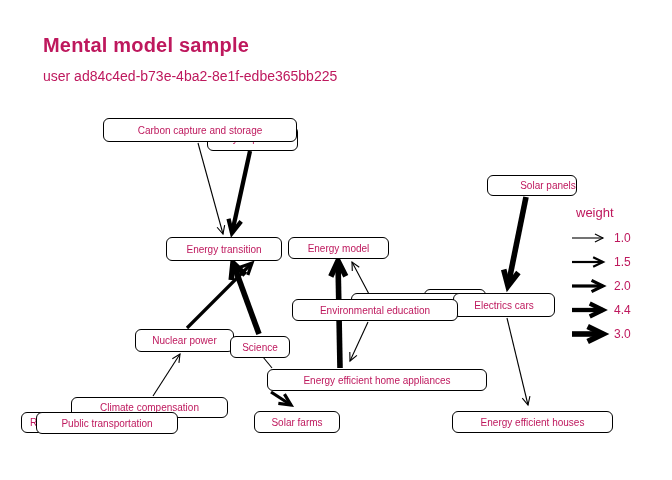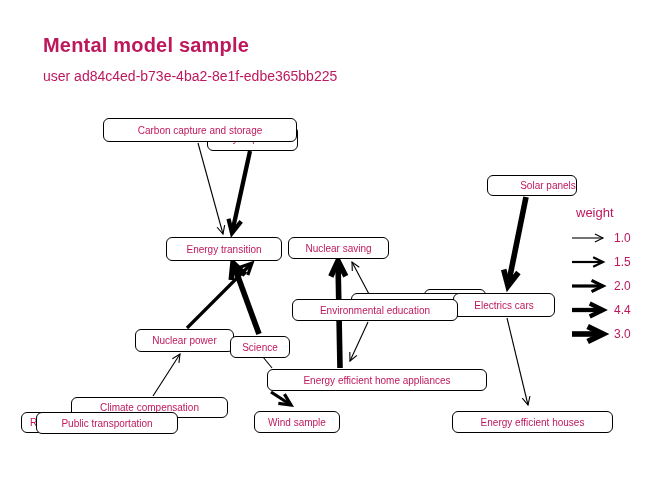--- a/index.html
+++ b/index.html
@@ -56,21 +56,21 @@
   <div class="node" style="left: 103px; top: 118px; width: 194px; height: 24px;">
       <span>Carbon capture and storage</span>
     </div>
   <div class="node" style="left: 487px; top: 175px; width: 90px; height: 21px; padding-left: 32px;">
       <span>Solar panels</span>
     </div>
   <div class="node" style="left: 166px; top: 237px; width: 116px; height: 24px;">
       <span>Energy transition</span>
     </div>
   <div class="node" style="left: 288px; top: 237px; width: 101px; height: 22px;">
-      <span>Nuclear saving</span>
+      <span>Energy model</span>
     </div>
   <div class="node" style="left: 424px; top: 289px; width: 62px; height: 22px;">
       <span></span>
     </div>
   <div class="node" style="left: 351px; top: 293px; width: 180px; height: 24px;">
       <span></span>
     </div>
   <div class="node" style="left: 453px; top: 293px; width: 102px; height: 24px;">
       <span>Electrics cars</span>
     </div>
@@ -89,21 +89,21 @@
   <div class="node" style="left: 71px; top: 397px; width: 157px; height: 21px;">
       <span>Climate compensation</span>
     </div>
   <div class="node" style="left: 21px; top: 412px; width: 25px; height: 21px;">
       <span>R</span>
     </div>
   <div class="node" style="left: 36px; top: 412px; width: 142px; height: 22px;">
       <span>Public transportation</span>
     </div>
   <div class="node" style="left: 254px; top: 411px; width: 86px; height: 22px;">
-      <span>Wind sample</span>
+      <span>Solar farms</span>
     </div>
   <div class="node" style="left: 452px; top: 411px; width: 161px; height: 22px;">
       <span>Energy efficient houses</span>
     </div>
 
   <div class="legend">
     <div class="legend-title">weight</div>
     <div class="legend-row">
       <svg>
           <line x1="2" y1="10" x2="33" y2="10" stroke="#000000" stroke-width="1.1"></line>

